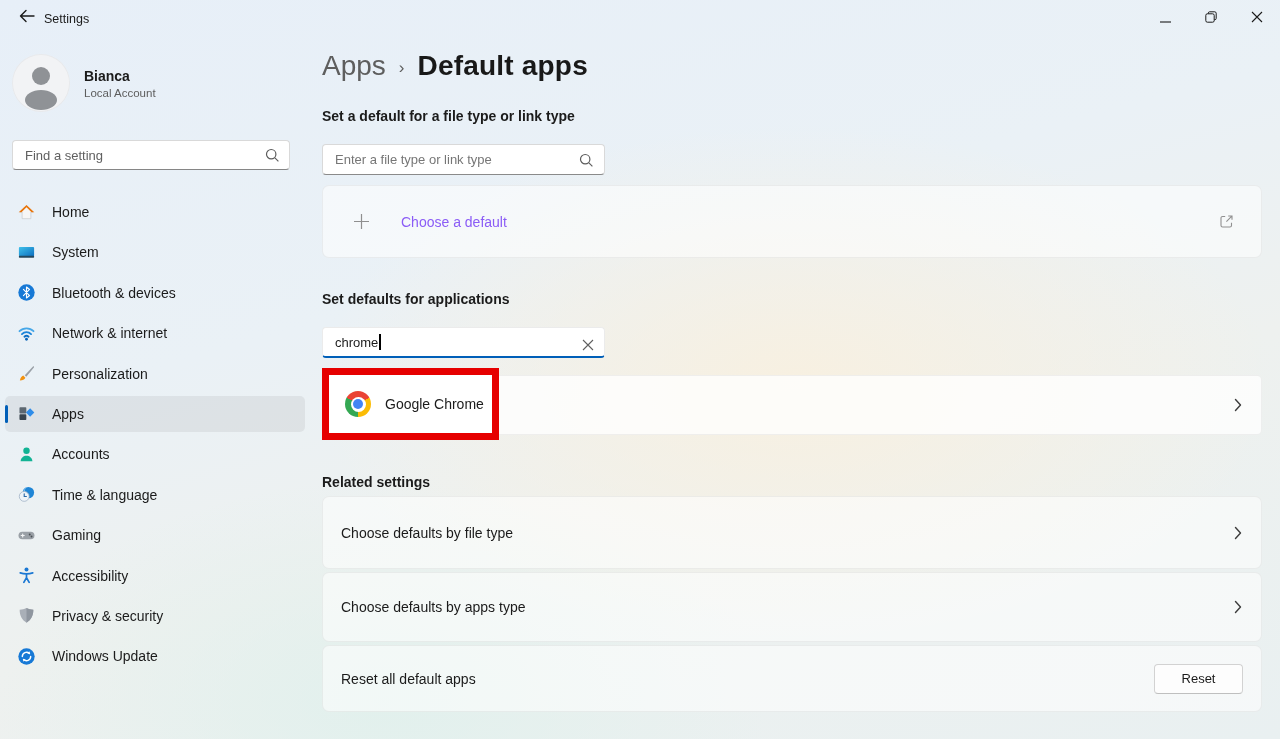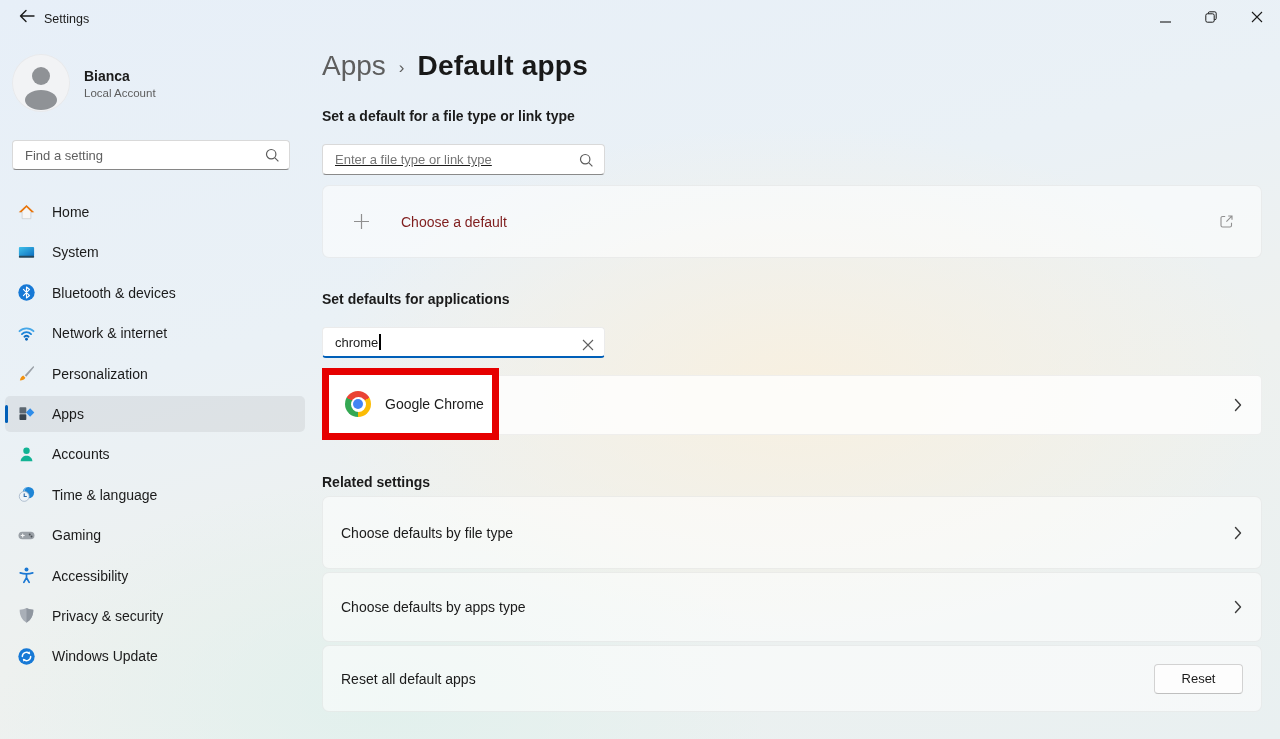--- a/index.html
+++ b/index.html
@@ -52,37 +52,37 @@
   .breadcrumb { position:absolute; left:0; top:14px; display:flex; align-items:center; }
   .crumb-parent { font-size:28px; color:#5e5e5e; }
   .crumb-sep { font-size:17px; color:#5e5e5e; margin:4px 13px 0 13px; }
   .crumb-current { font-size:28px; font-weight:700; color:#191919; letter-spacing:0.2px; }
 
   .sec-heading { position:absolute; left:0; font-size:14px; font-weight:700; color:#1b1b1b; }
 
   .textbox { position:absolute; left:0; width:283px; height:31px; background:#fff;
     border:1px solid #d9d9d9; border-bottom-color:#8a8a8a; border-radius:4px; }
   .textbox input { width:100%; height:100%; border:none; outline:none; background:transparent;
-    font-family:inherit; font-size:13px; color:#1b1b1b; padding:0 30px 0 12px;text-decoration:underline; }
+    font-family:inherit; font-size:13px; color:#1b1b1b; padding:0 30px 0 12px; }
   .textbox input::placeholder { color:#767676; }
   .textbox .mag { position:absolute; right:10px; top:8px; }
 
   .textbox.focused { border:1px solid #ebebeb; border-bottom:2px solid var(--accent); }
   .tb-value { display:flex; align-items:center; height:100%; padding-left:12px; font-size:13px; }
   .caret { display:inline-block; width:1.5px; height:16px; background:#000; margin-left:1px; }
   .clear-x { position:absolute; right:10px; top:9px; }
 
   .card { position:absolute; left:0; width:940px; background:rgba(255,255,255,0.55);
     border:1px solid rgba(0,0,0,0.055); border-radius:7px; display:flex; align-items:center; }
   .card .chev { margin-left:auto; margin-right:19px; display:flex; }
   .card-label { font-size:14px; color:#1b1b1b; }
 
   .choose-card { color:#8f8f8f; }
   .plus-wrap { margin-left:30px; display:flex; }
-  .choose-label { margin-left:31px; font-size:14px; color:#7f1d1d; }
+  .choose-label { margin-left:31px; font-size:14px; color:#8b5cf6; }
   .ext-wrap { margin-left:auto; margin-right:26px; display:flex; }
 
   .chrome-row { background:rgba(255,255,255,0.78); }
 
   .annotation { position:absolute; left:0; top:332px; width:177px; height:72px; background:#fff;
     border:7px solid var(--annot); display:flex; align-items:center; z-index:5; }
   .chrome-icon { width:26px; height:26px; border-radius:50%; margin-left:16px; position:relative; flex:0 0 26px;
     background:conic-gradient(from 60deg, #fbbc05 0 120deg, #34a853 0 240deg, #ea4335 0 360deg); }
   .chrome-icon::before { content:""; position:absolute; inset:5.5px; border-radius:50%; background:#fff; }
   .chrome-icon::after  { content:""; position:absolute; inset:8px;   border-radius:50%; background:#4285f4; }

